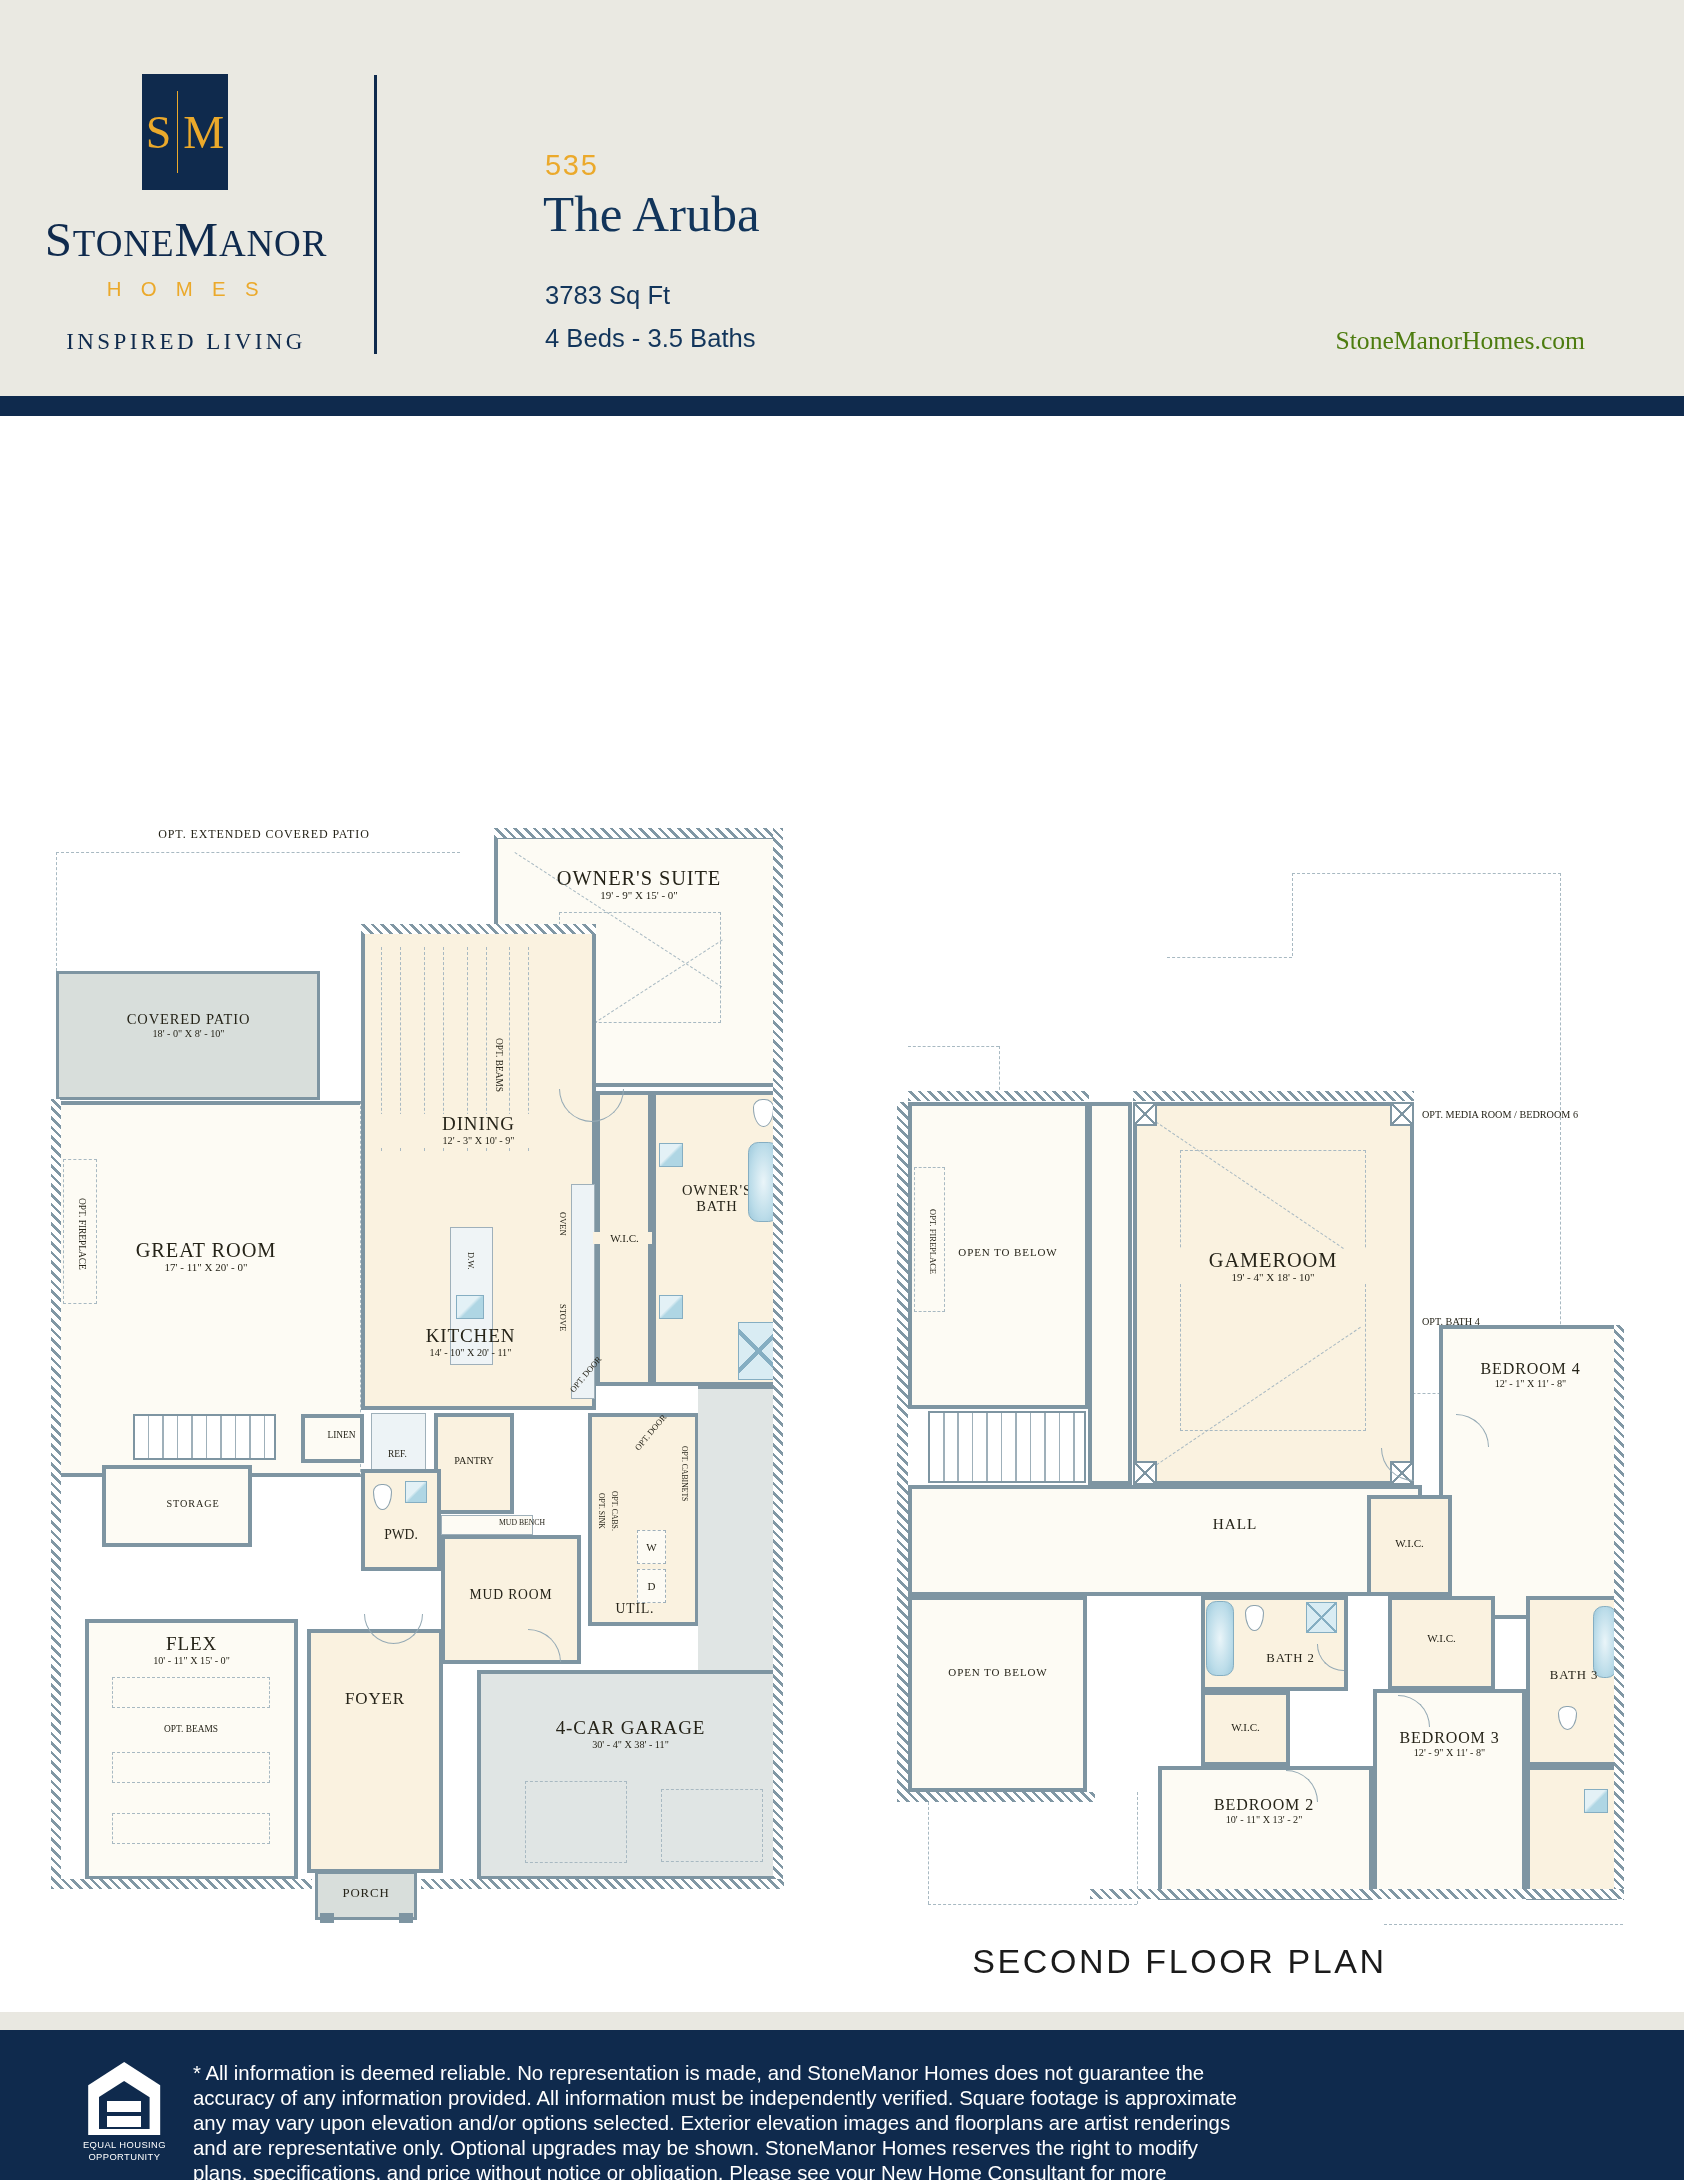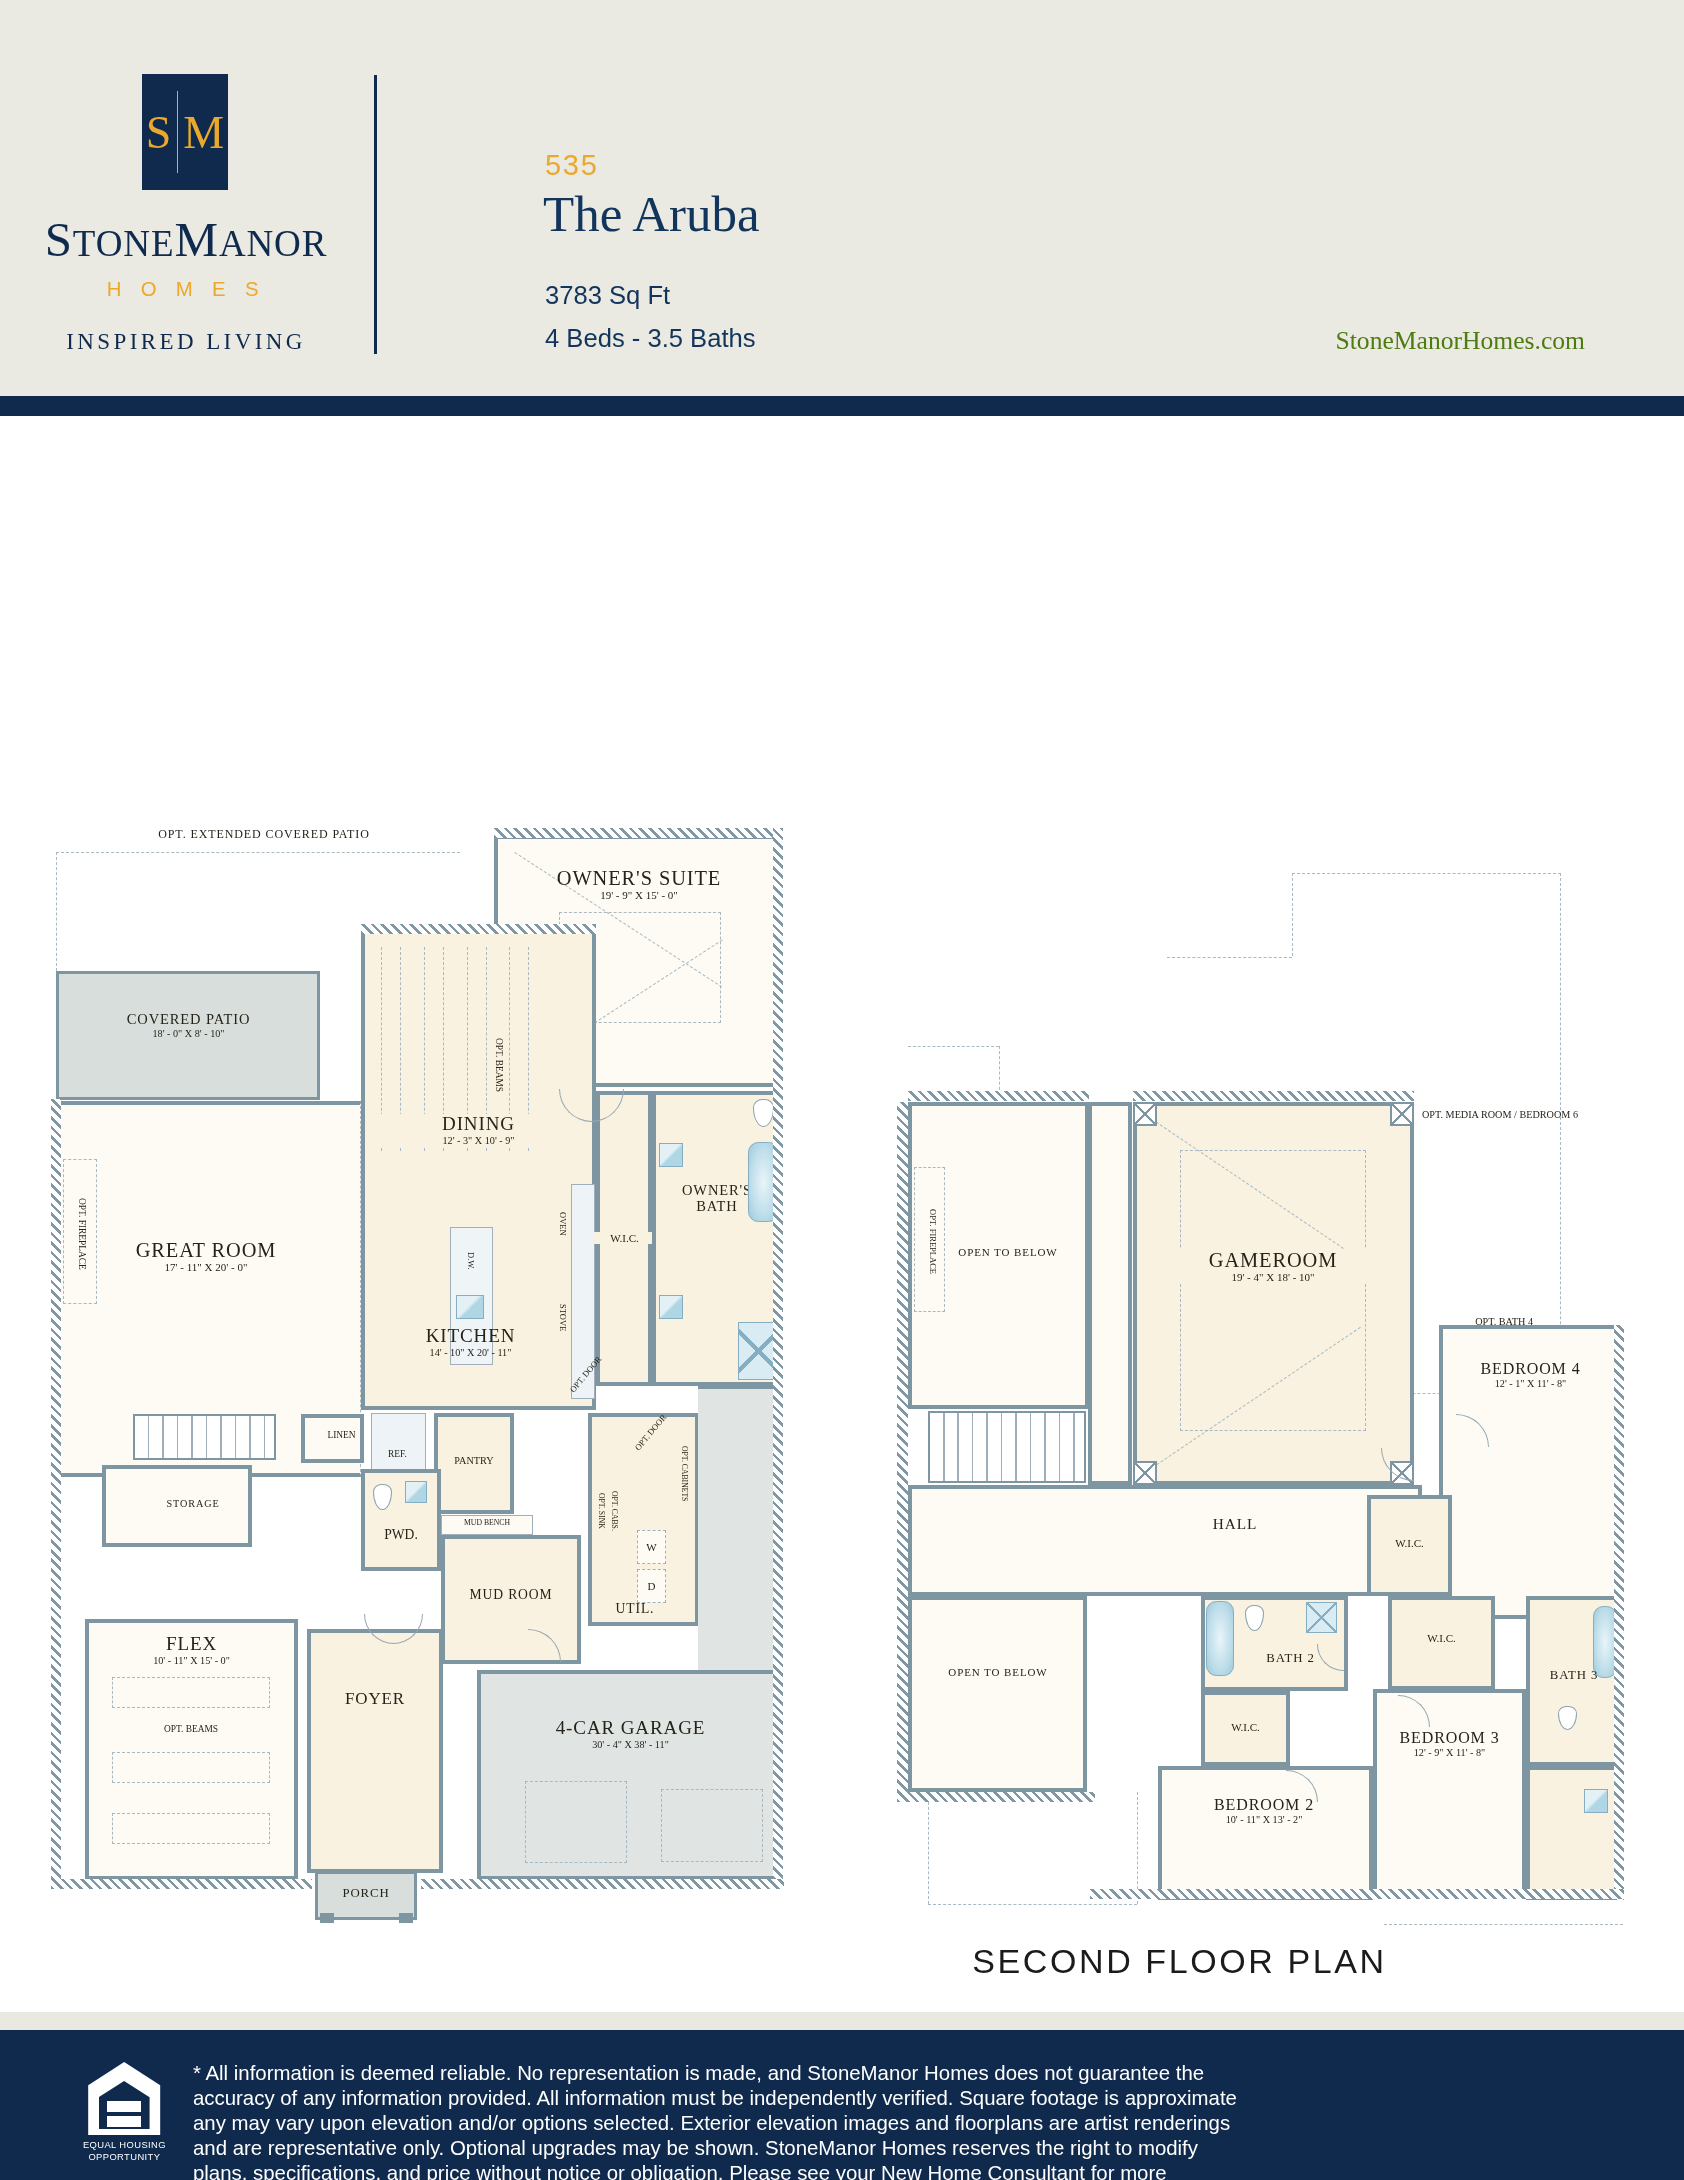--- a/index.html
+++ b/index.html
@@ -140,21 +140,21 @@
     <div class="t" style="left:250px;top:612px;width:81px;font-size:9.4px;font-family:Liberation Serif, serif;">LINEN</div>
     <div class="appl" style="left:320px;top:595px;width:53px;height:55px;"></div>
     <div class="t" style="left:320px;top:615px;width:53px;font-size:9.4px;margin-top:16px;">REF.</div>
     <div class="room c" style="left:383px;top:595px;width:80px;height:101px;"></div>
     <div class="t" style="left:383px;top:637px;width:80px;font-size:10.2px;">PANTRY</div>
     <div class="room c" style="left:310px;top:651px;width:80px;height:102px;"></div>
     <div class="toilet" style="left:322px;top:666px;width:17px;height:24px;"></div>
     <div class="van" style="left:354px;top:663px;width:20.4px;height:20.4px;"></div>
     <div class="t" style="left:310px;top:710px;width:80px;font-size:13.6px;">PWD.</div>
     <div class="abs" style="left:390px;top:697px;width:92px;height:20.4px;border:1.7px solid #9FB0BA;background:#FDFBF4;box-sizing:border-box;"></div>
-    <div class="t" style="left:390px;top:701px;width:92px;font-size:7.7px;">MUD BENCH</div>
+    <div class="t" style="left:390px;top:701px;width:92px;font-size:7.7px;padding-left:35px;">MUD BENCH</div>
     <div class="room c" style="left:390px;top:717px;width:140px;height:129px;"></div>
     <div class="t" style="left:390px;top:770px;width:140px;font-size:13.6px;letter-spacing:0.9px;">MUD ROOM</div>
 
     <div class="room c" style="left:537px;top:595px;width:111px;height:213px;"></div>
     <div class="t v" style="left:543px;top:656px;width:11px;height:73px;font-size:7.7px;">OPT. SINK</div>
     <div class="t v" style="left:556px;top:656px;width:11px;height:73px;font-size:7.7px;">OPT. CABS.</div>
     <div class="t" style="left:566px;top:610px;width:68px;font-size:8.5px;transform:rotate(-50deg);">OPT. DOOR</div>
     <div class="t v" style="left:625px;top:606px;width:12px;height:99px;font-size:7.7px;">OPT. CABINETS</div>
     <div class="wd" style="left:586px;top:712px;width:29px;height:34px;">
       <span>W</span>
@@ -211,21 +211,21 @@
 
   <div class="abs" id="plan2" style="left:877px;top:852px;width:750px;height:1056px;">
 
     <div class="d" style="left:290px;top:105px;width:125px;border-top:1.7px dashed #A8B9C2;"></div>
     <div class="d" style="left:415px;top:21px;height:83px;border-left:1.7px dashed #A8B9C2;"></div>
     <div class="d" style="left:31px;top:194px;width:91px;border-top:1.7px dashed #A8B9C2;"></div>
     <div class="d" style="left:122px;top:194px;height:54px;border-left:1.7px dashed #A8B9C2;"></div>
 
     <div class="d" style="left:415px;top:21px;width:269px;height:521px;border-top:1.7px dashed #A8B9C2;border-right:1.7px dashed #A8B9C2;border-bottom:1.7px dashed #A8B9C2;"></div>
     <div class="t" style="left:545px;top:257px;width:213px;font-size:10.2px;text-align:left;white-space:nowrap;">OPT. MEDIA ROOM / BEDROOM 6</div>
-    <div class="t" style="left:545px;top:464px;width:111px;font-size:10.2px;text-align:right;">OPT. BATH 4</div>
+    <div class="t" style="left:545px;top:464px;width:111px;font-size:10.2px;text-align:left;">OPT. BATH 4</div>
 
     <div class="room w" style="left:31px;top:250px;width:181px;height:307px;"></div>
     <div class="d" style="left:37px;top:315px;width:31px;height:145px;border:1.7px dashed #A8B9C2;"></div>
     <div class="t v" style="left:46px;top:330px;width:13.6px;height:119px;font-size:8.5px;">OPT. FIREPLACE</div>
     <div class="t" style="left:51px;top:394px;width:160px;font-size:11px;letter-spacing:0.9px;">OPEN TO BELOW</div>
 
     <div class="room w" style="left:211px;top:250px;width:44px;height:383px;"></div>
 
     <div class="room c" style="left:256px;top:250px;width:281px;height:383px;"></div>
     <div class="d" style="left:303px;top:298px;width:186px;height:281px;border:1.7px dashed #A8B9C2;"></div>

